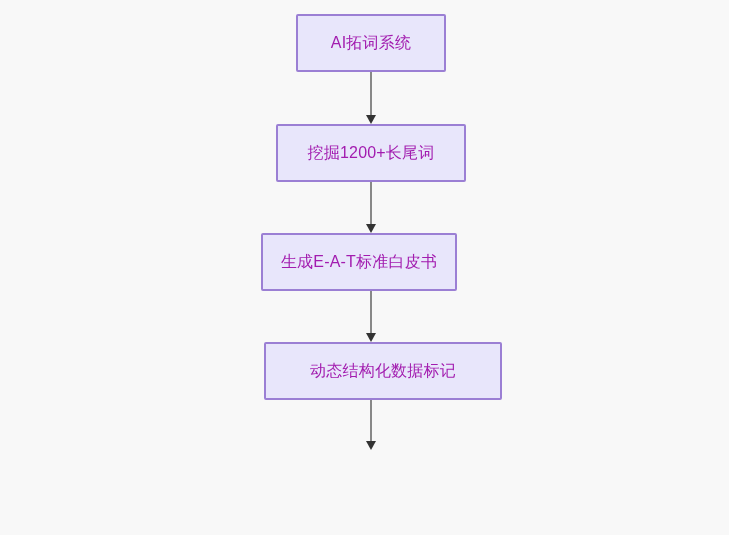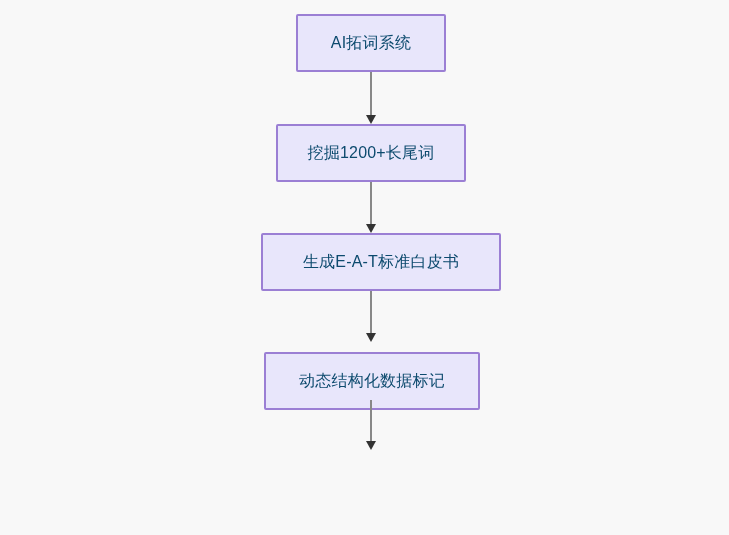--- a/index.html
+++ b/index.html
@@ -20,21 +20,21 @@
   }
   .node {
     position: absolute;
     box-sizing: border-box;
     background: #e8e6fb;
     border: 2px solid #9b7fd4;
     border-radius: 2px;
     display: flex;
     align-items: center;
     justify-content: center;
-    color: #0c4a6e;
+    color: #a21caf;
     font-size: 16px;
     line-height: 1.2;
     letter-spacing: 0.2px;
     white-space: nowrap;
     text-align: center;
   }
   .node-label {
     display: block;
   }
   .edge {
@@ -56,22 +56,22 @@
     height: 0;
     margin-left: -5px;
     border-left: 5px solid transparent;
     border-right: 5px solid transparent;
     border-top: 9px solid #333333;
   }
 
   
   #node-0 { left: 296px; top: 14px;  width: 150px; height: 58px; }
   #node-1 { left: 276px; top: 124px; width: 190px; height: 58px; }
-  #node-2 { left: 261px; top: 233px; width: 240px; height: 58px; }
-  #node-3 { left: 264px; top: 352px; width: 216px; height: 58px; }
+  #node-2 { left: 261px; top: 233px; width: 196px; height: 58px; }
+  #node-3 { left: 264px; top: 342px; width: 238px; height: 58px; }
   #node-4 { left: 253px; top: 450px; width: 235px; height: 58px; }
 
   
   #edge-0 { left: 361px; top: 72px;  width: 20px; height: 52px; }
   #edge-1 { left: 361px; top: 182px; width: 20px; height: 51px; }
   #edge-2 { left: 361px; top: 291px; width: 20px; height: 51px; }
   #edge-3 { left: 361px; top: 400px; width: 20px; height: 50px; }
   #edge-0 .edge-line { height: 43px; }
   #edge-1 .edge-line { height: 42px; }
   #edge-2 .edge-line { height: 42px; }

